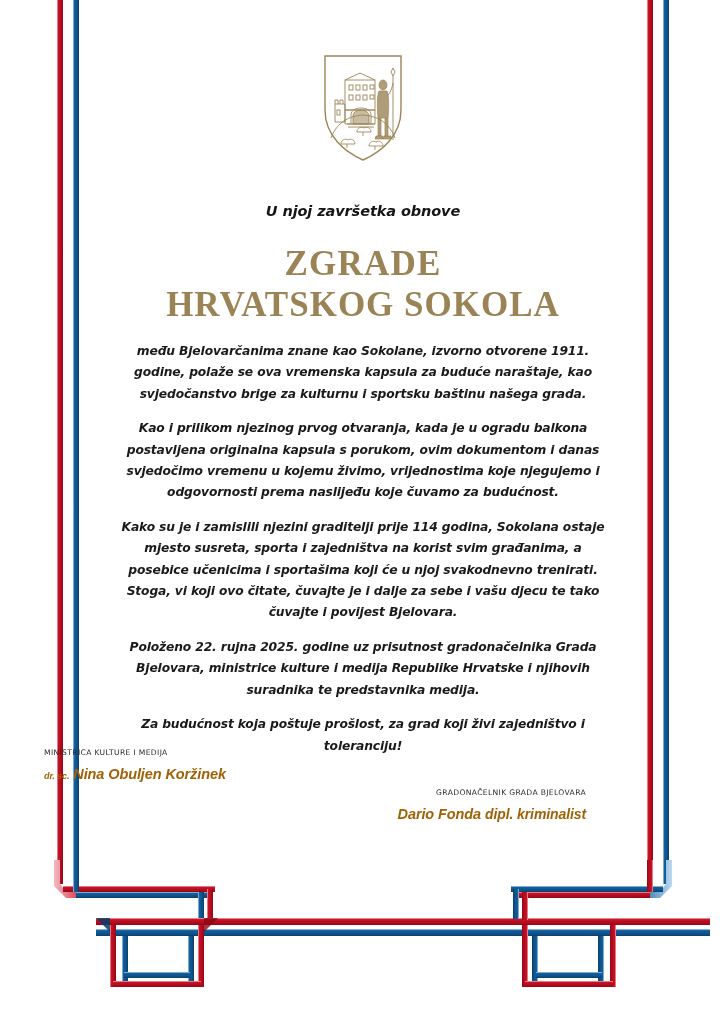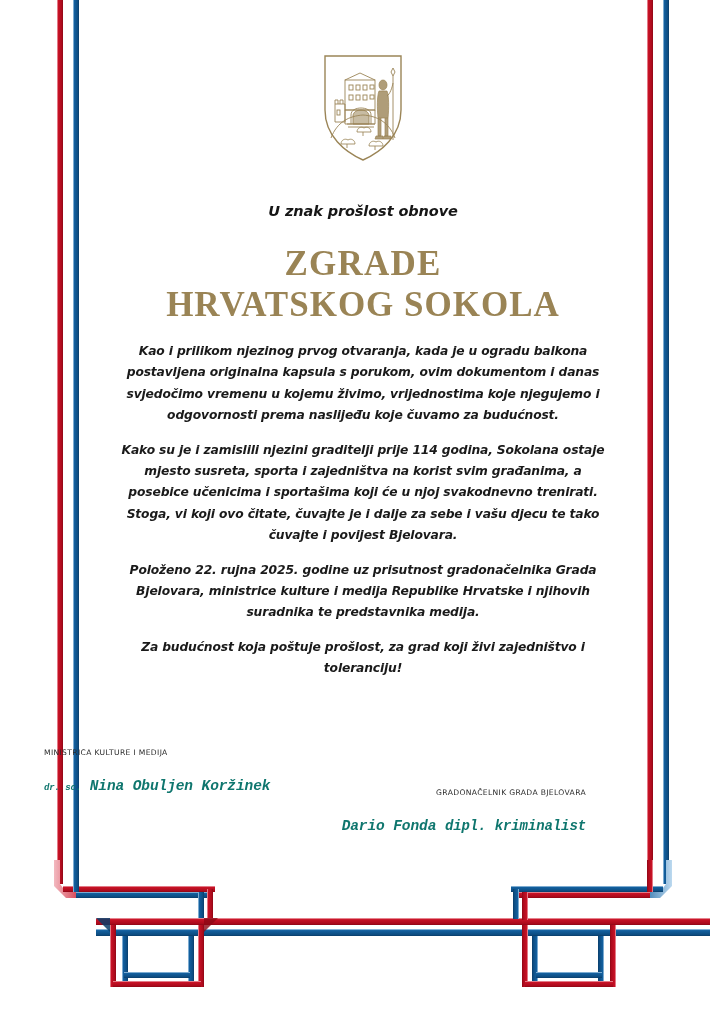--- a/index.html
+++ b/index.html
@@ -113,26 +113,26 @@
 
   .sig-role {
     font-family: "DejaVu Sans", sans-serif;
     font-size: 7.6px;
     font-weight: 400;
     letter-spacing: 0.35px;
     color: #2a2a2a;
     white-space: nowrap;
   }
   .sig-name {
-    margin-top: 21px;
-    font-family: Liberation Mono, monospace;
+    margin-top: 9px;
+    font-family: Liberation Sans, sans-serif;
     font-style: italic;
     font-weight: 700;
     font-size: 14.5px;
-    color: #0f766e;
+    color: #a16207;
     letter-spacing: -0.1px;
     white-space: nowrap;
   }
   .sig-pre {
     font-size: 9px;
     font-weight: 700;
     font-style: italic;
     letter-spacing: -0.1px;
   }
   .sig-post {
@@ -282,28 +282,29 @@
           <path d="M24,92 C24,88 28,86 31,88 C34,86 38,88 38,92 Z"></path>
           <path d="M30,92 L30,96"></path>
           <path d="M40,80 C40,76 44,74 47,76 C50,74 54,76 54,80 Z"></path>
           <path d="M46,80 L46,84"></path>
           <path d="M52,94 C52,90 56,88 59,90 C62,88 66,90 66,94 Z"></path>
           <path d="M58,94 L58,98"></path>
         </g>
       </svg>
     </div>
 
-    <div class="eyebrow">U znak prošlost obnove</div>
+    <div class="eyebrow">U njoj završetka obnove</div>
 
     <div class="title">
       <div class="l1">ZGRADE</div>
       <div class="l2">HRVATSKOG SOKOLA</div>
     </div>
 
     <div class="body-block">
+      <p class="para tight">među Bjelovarčanima znane kao Sokolane, izvorno otvorene 1911. godine, polaže se ova vremenska kapsula za buduće naraštaje, kao svjedočanstvo brige za kulturnu i sportsku baštinu našega grada.</p>
       <p class="para tight">Kao i prilikom njezinog prvog otvaranja, kada je u ogradu balkona postavljena originalna kapsula s porukom, ovim dokumentom i danas svjedočimo vremenu u kojemu živimo, vrijednostima koje njegujemo i odgovornosti prema naslijeđu koje čuvamo za budućnost.</p>
       <p class="para tight">Kako su je i zamislili njezini graditelji prije 114 godina, Sokolana ostaje mjesto susreta, sporta i zajedništva na korist svim građanima, a posebice učenicima i sportašima koji će u njoj svakodnevno trenirati. Stoga, vi koji ovo čitate, čuvajte je i dalje za sebe i vašu djecu te tako čuvajte i povijest Bjelovara.</p>
       <p class="para tight">Položeno 22. rujna 2025. godine uz prisutnost gradonačelnika Grada Bjelovara,  ministrice kulture i medija Republike Hrvatske i njihovih suradnika te predstavnika medija.</p>
       <p class="para last">Za budućnost koja poštuje prošlost, za grad koji živi zajedništvo i toleranciju!</p>
     </div>
   </div>
 
   <div class="sig sig-left">
     <div class="sig-role">MINISTRICA KULTURE I MEDIJA</div>
     <div class="sig-name">

